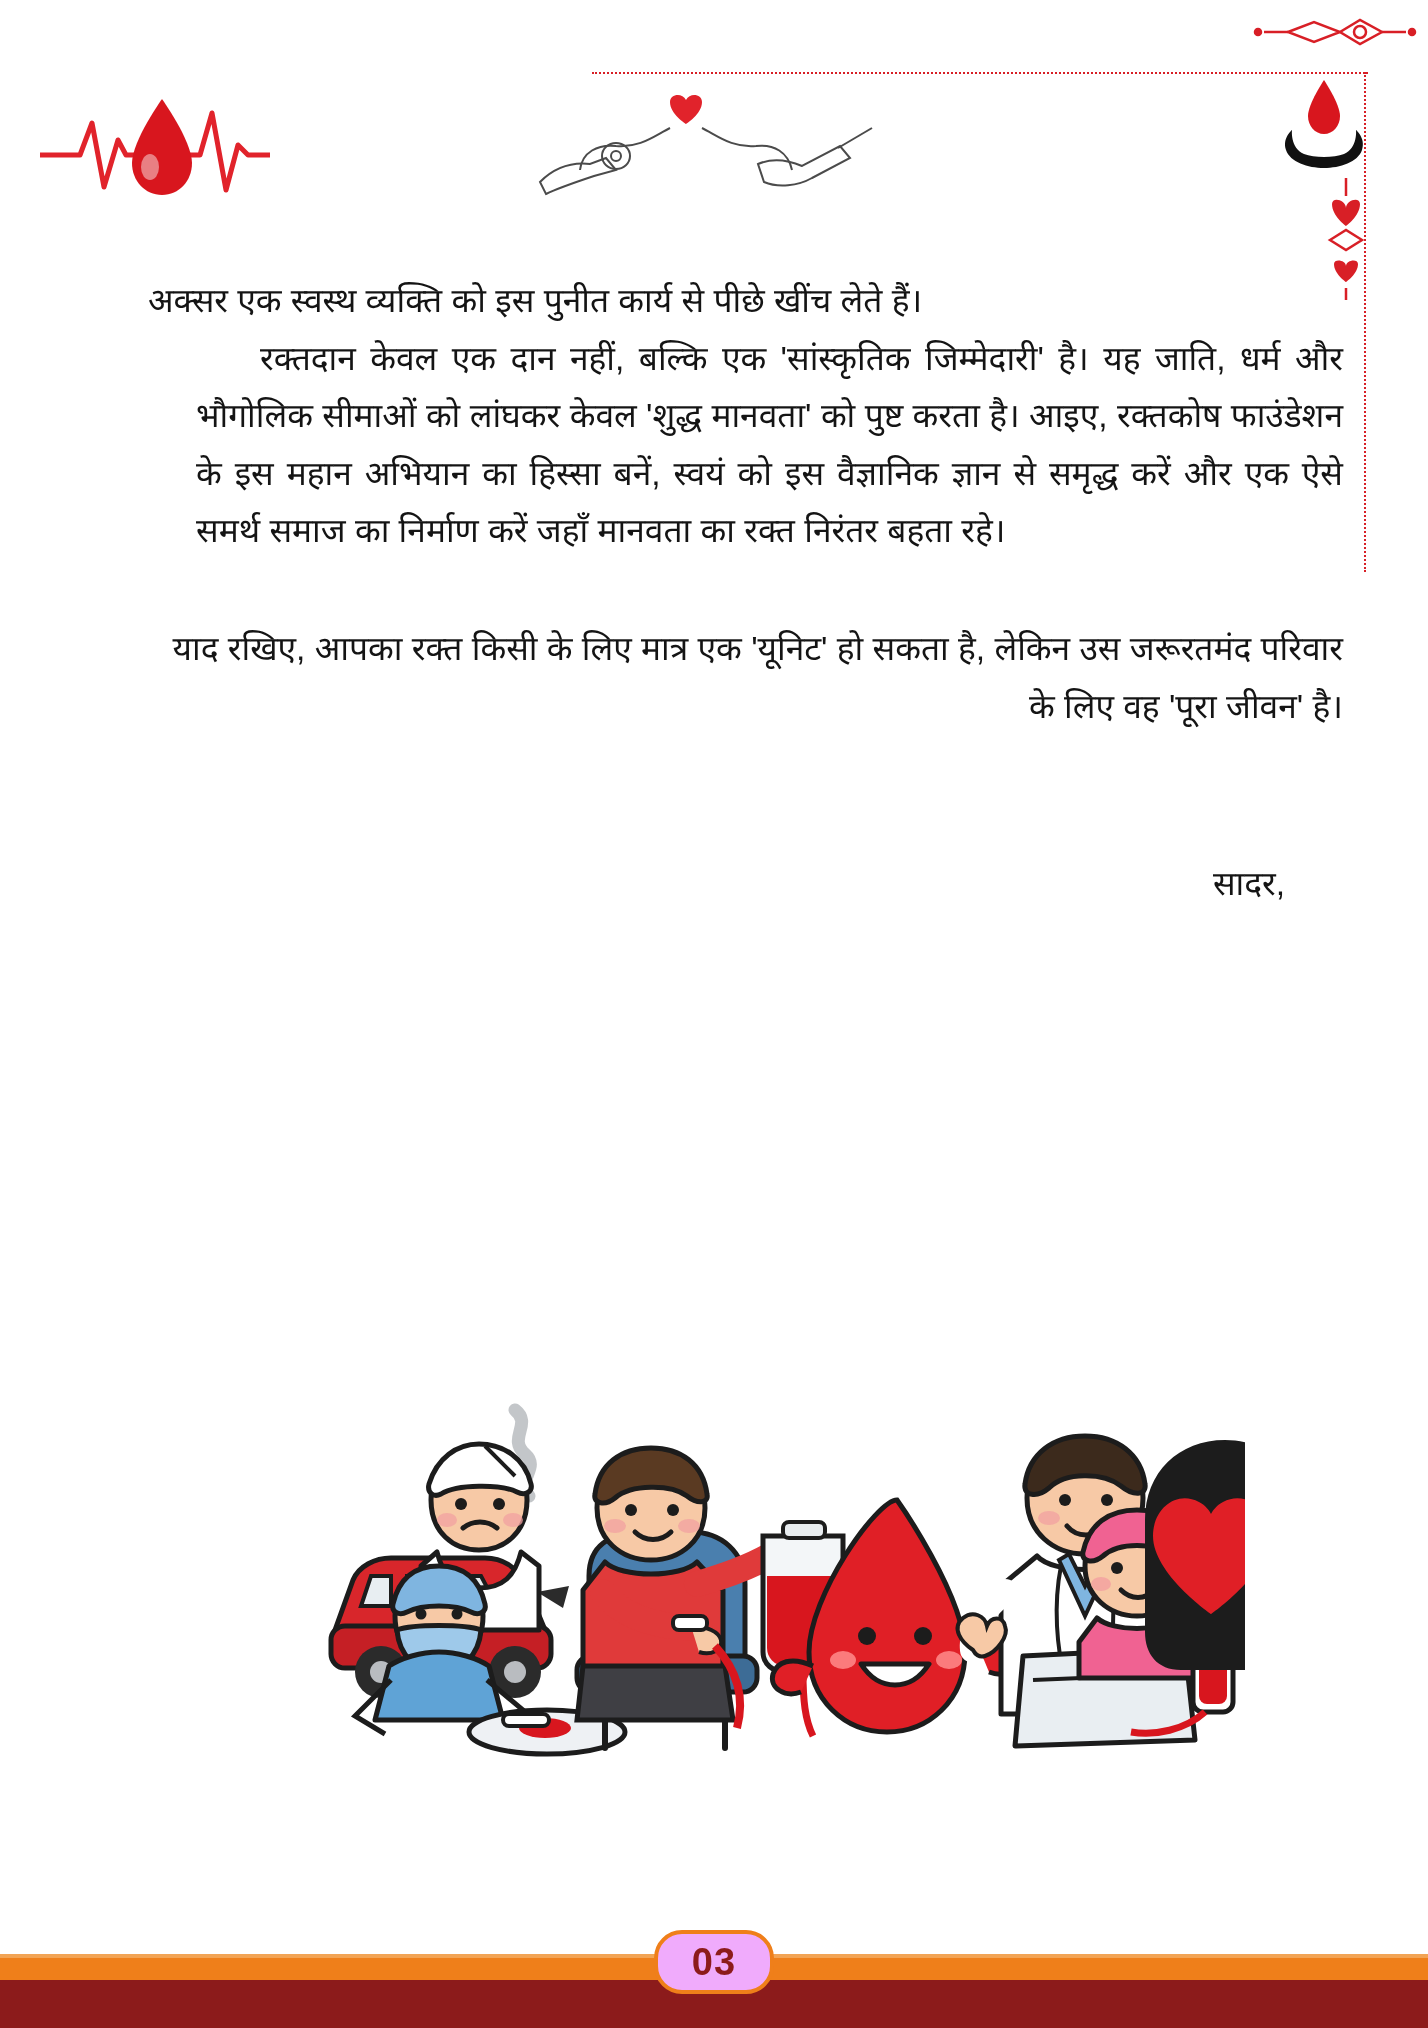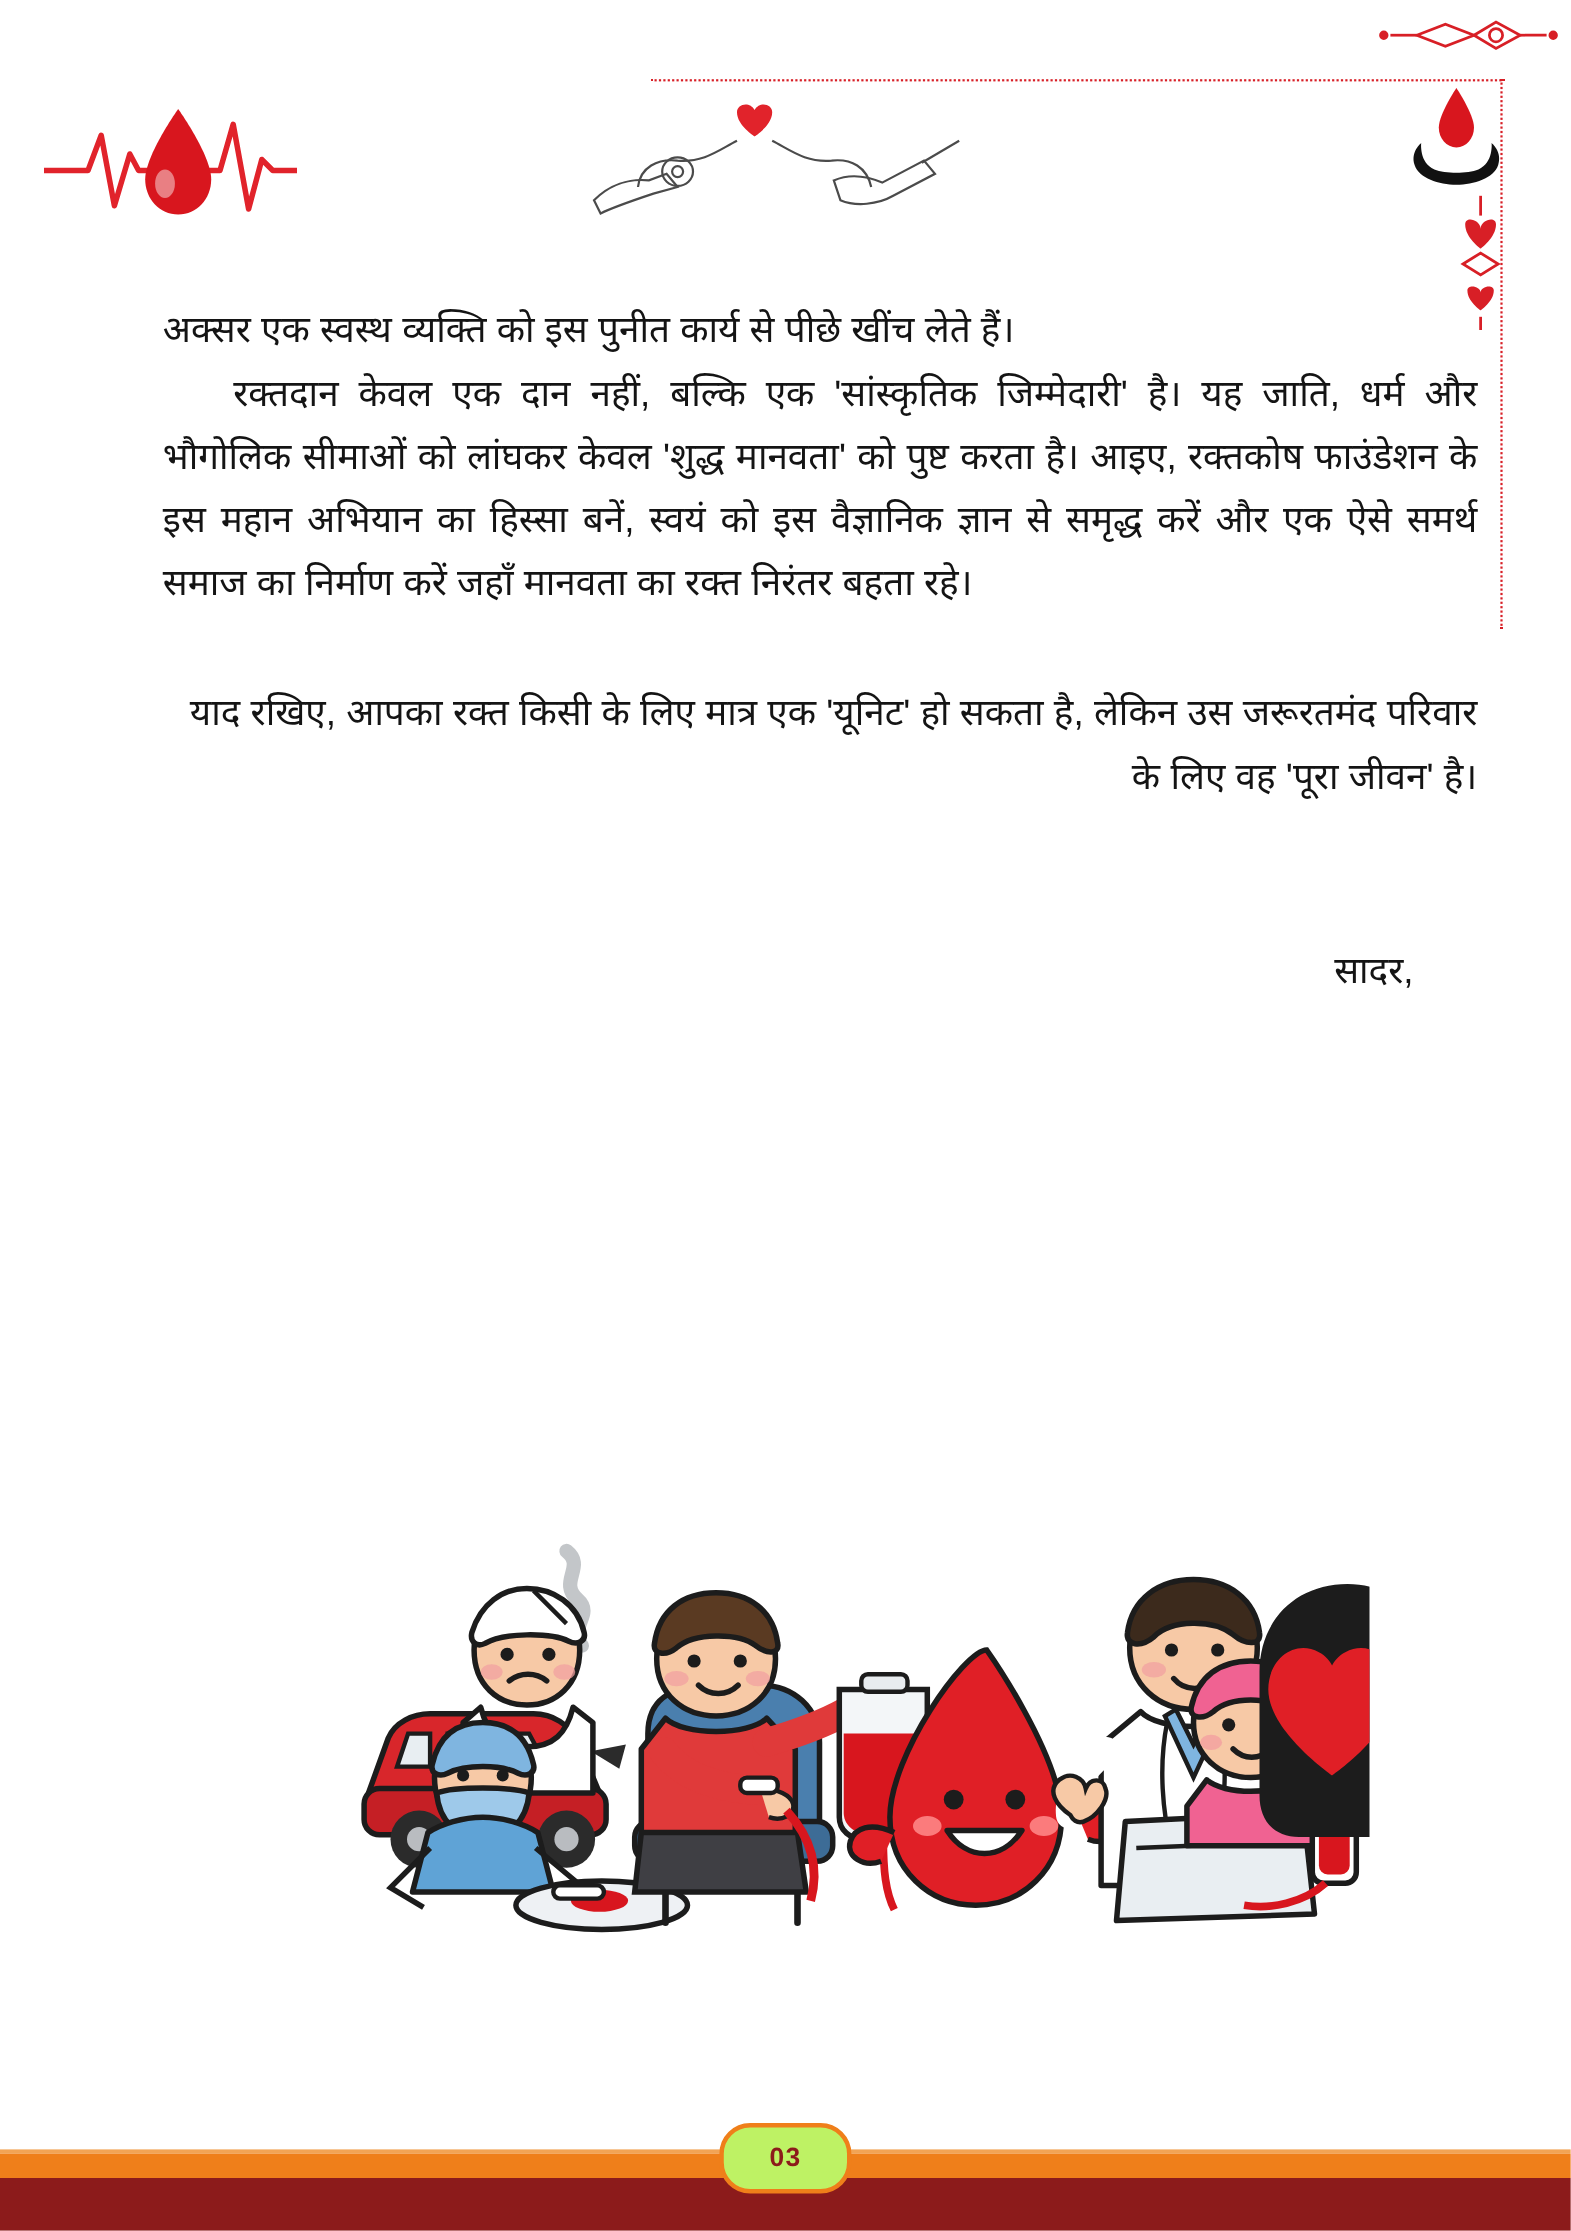--- a/index.html
+++ b/index.html
@@ -91,20 +91,21 @@
     text-align: justify;
     text-justify: inter-word;
     margin: 0 0 0 0;
     font-weight: 500;
   }
   .para.first {
     text-align: left;
   }
   .para.indent {
     text-indent: 64px;
+    margin-left: 48px;
   }
   .gap-lg { height: 60px; }
 
   .para.closing {
     text-align: right;
   }
 
   .signature {
     margin-top: 120px;
     text-align: right;
@@ -157,28 +158,28 @@
     background: #f2a455;
   }
   .page-badge {
     position: absolute;
     left: 50%;
     transform: translateX(-50%);
     bottom: 34px;
     width: 112px;
     height: 56px;
     border-radius: 28px;
-    background: #bef264;
+    background: #f0abfc;
     border: 4px solid #ef7f1a;
     display: flex;
     align-items: center;
     justify-content: center;
     color: #8c1b1b;
     font-weight: bold;
-    font-size: 24px;
+    font-size: 38px;
     letter-spacing: 1px;
     font-family: "Liberation Sans", sans-serif;
   }
 </style>
 </head>
 <body>
 
 <div class="page">
 
   <div class="header-band">

